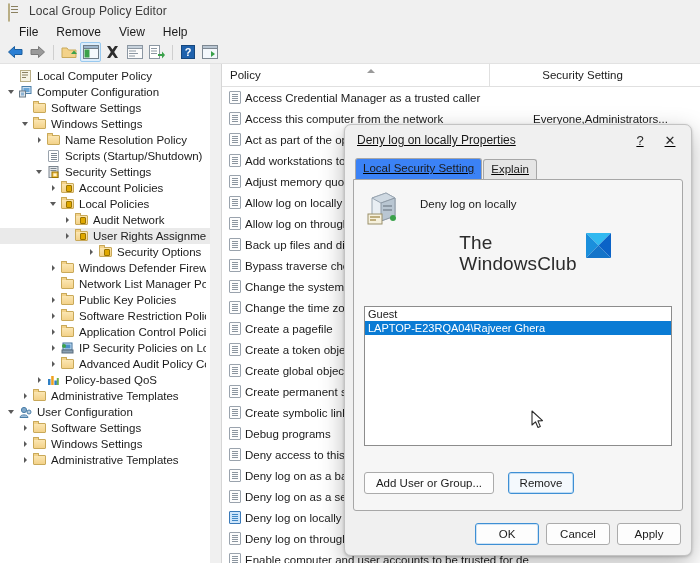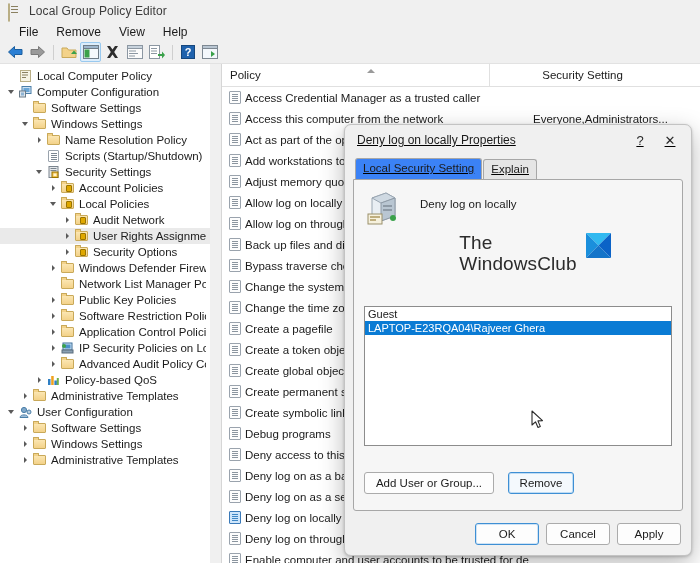--- a/index.html
+++ b/index.html
@@ -571,21 +571,21 @@
         <div class="tnode sel" style="padding-left: 60px;">
           <span class="tw">
             <span class="chev"></span>
           </span>
           <span class="ticon">
             <span class="fldr"></span>
             <span class="lockbadge"></span>
           </span>
           <span class="tlabel">User Rights Assignment</span>
         </div>
-        <div class="tnode" style="padding-left: 60px;">
+        <div class="tnode" style="padding-left: 84px;">
           <span class="tw">
             <span class="chev"></span>
           </span>
           <span class="ticon">
             <span class="fldr"></span>
             <span class="lockbadge"></span>
           </span>
           <span class="tlabel">Security Options</span>
         </div>
         <div class="tnode" style="padding-left: 46px;">

